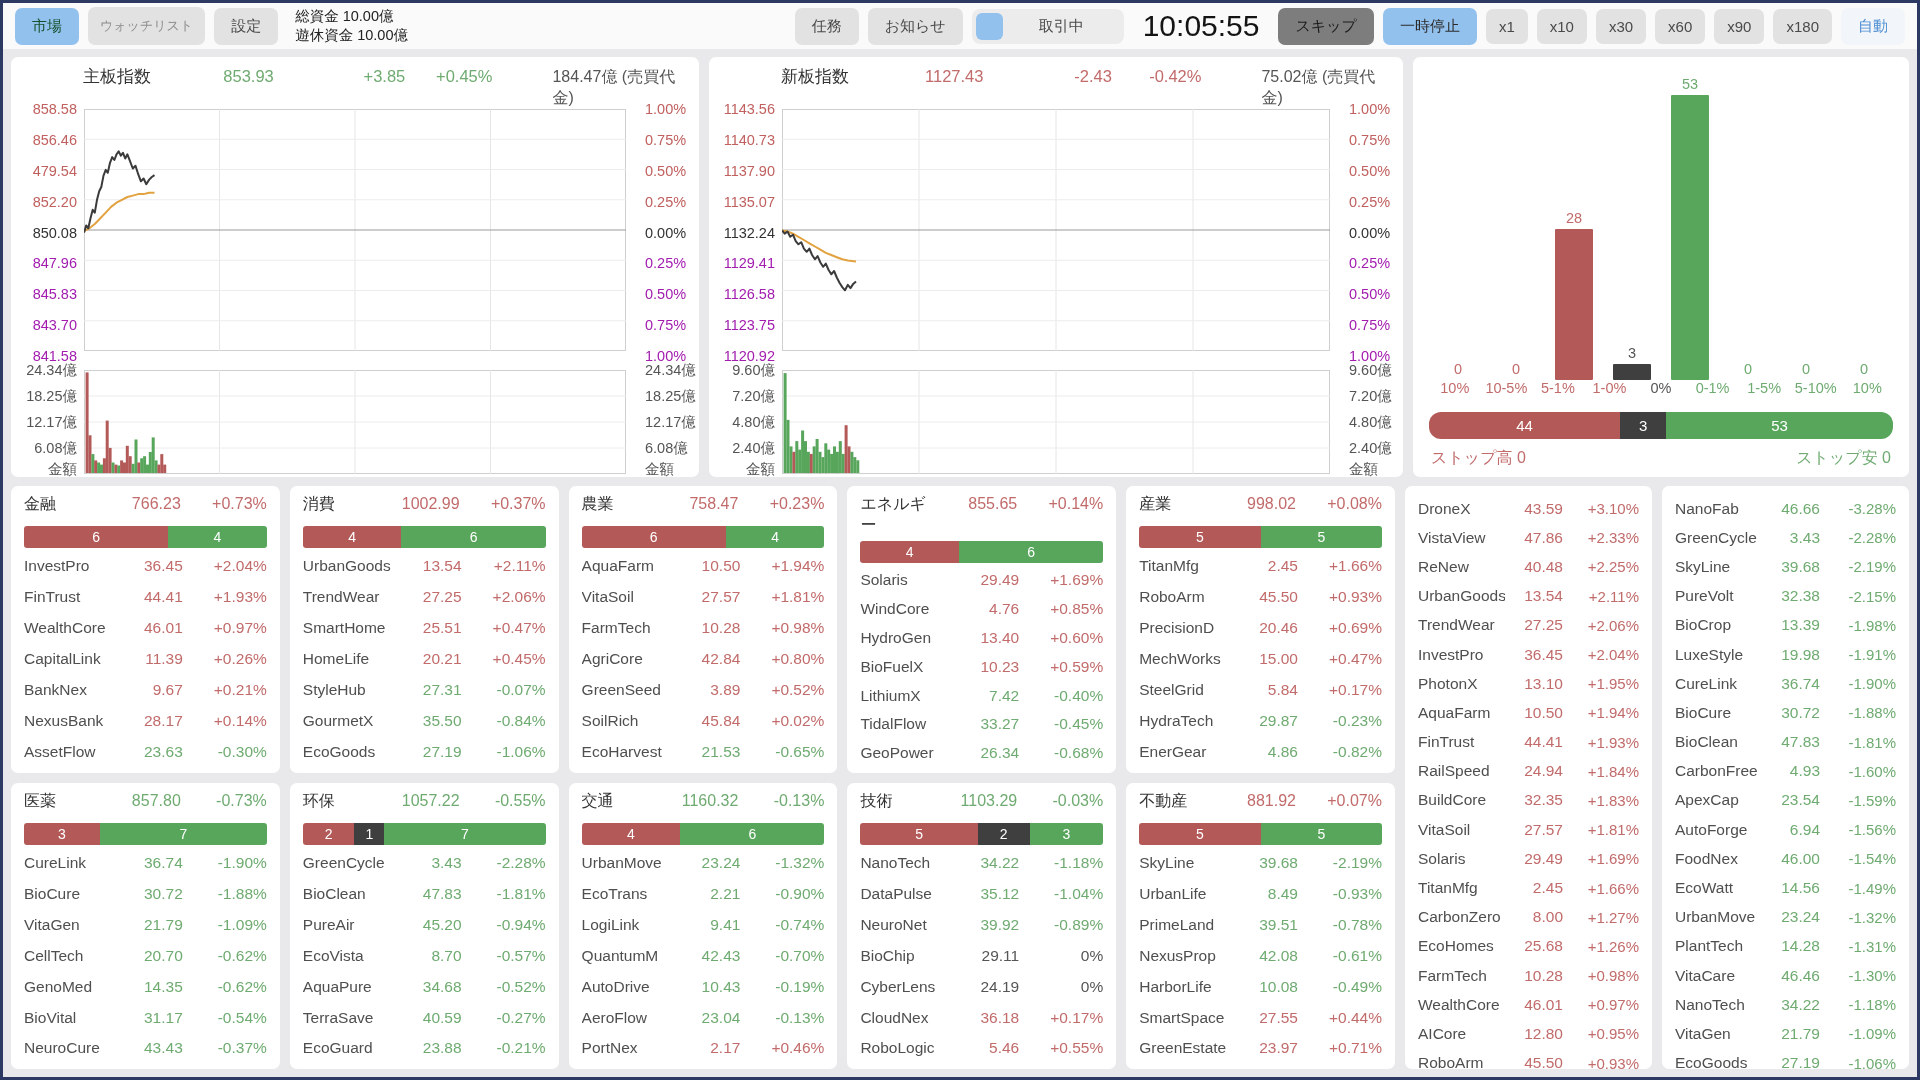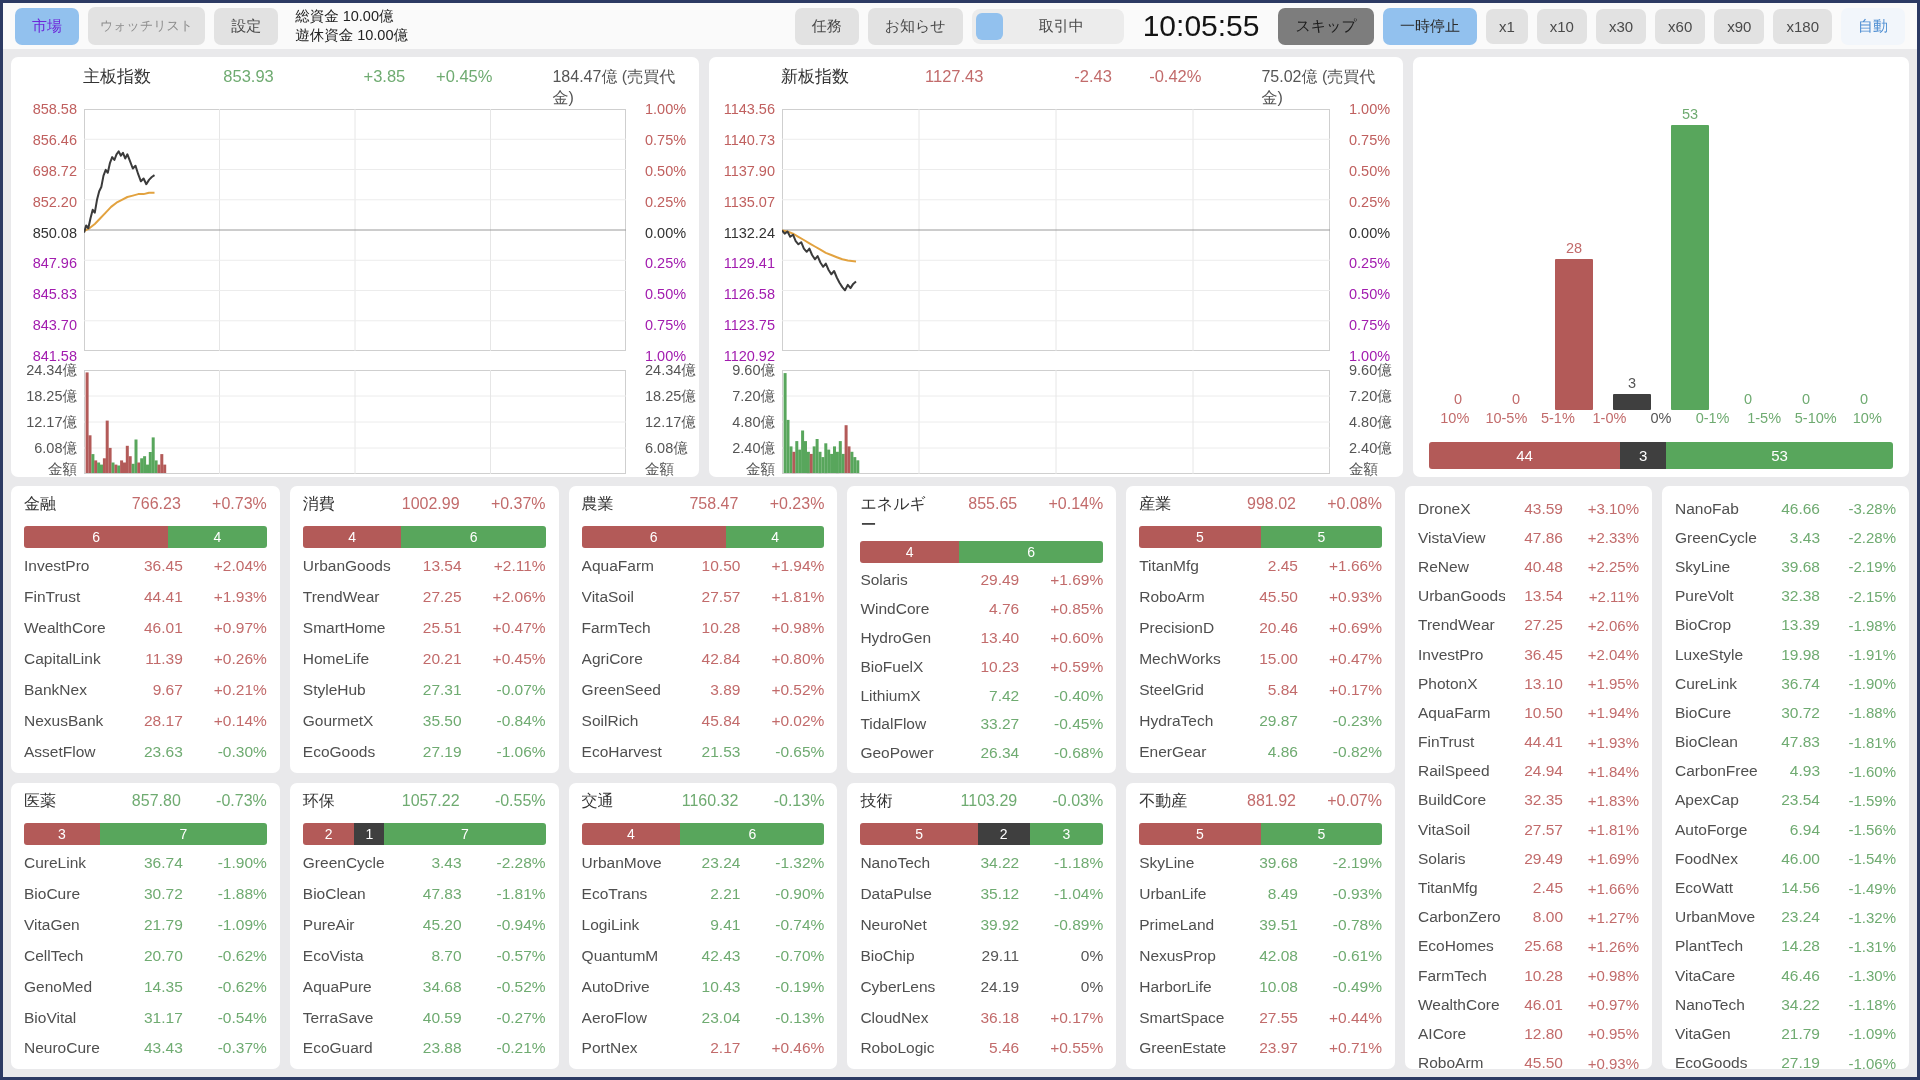--- a/index.html
+++ b/index.html
@@ -3,21 +3,21 @@
 <meta charset="utf-8">
 <style>
   * { box-sizing: border-box; margin: 0; padding: 0; }
   html,body { width:1920px; height:1080px; overflow:hidden; }
   body { font-family:"Liberation Sans","DejaVu Sans",sans-serif; background:#2c3a63; }
   .app { position:absolute; inset:0; border:3px solid #2c3a63; background:#e9e9eb; display:flex; flex-direction:column; }
 
   
   .topbar { flex:0 0 46px; background:#fafafa; display:flex; align-items:center; padding:0 12px; gap:9px; }
   .btn { background:#e2e2e2; color:#4a4a4a; border:none; border-radius:7px; padding:9px 17px; font-size:15px; cursor:pointer; font-family:inherit; white-space:nowrap; }
-  .btn.active-tab { background:#92c1ee; color:#6d28d9; }
+  .btn.active-tab { background:#92c1ee; color:#14532d; }
   .btn.watch { font-size:13px; color:#8d8d8d; padding:10px 12px; }
   .funds { font-size:14.5px; color:#222; line-height:1.3; margin-left:8px; }
   .spacer { flex:1; }
   .trading-pill { display:flex; align-items:center; background:#ececec; border-radius:8px; padding:4px; width:152px; }
   .trading-ind { width:27px; height:27px; background:#92c1ee; border-radius:6px; flex:0 0 auto; }
   .trading-text { flex:1; text-align:center; font-size:15px; color:#4a4a4a; }
   .clock { font-size:30px; color:#141414; margin:0 10px; font-weight:500; }
   .btn.skip { background:#7d7d7d; color:#1c1c1c; }
   .btn.pause { background:#92c1ee; color:#2b2b2b; }
   .btn.speed { padding:9px 13px; }
@@ -48,21 +48,21 @@
   .plotbox svg { position:absolute; inset:0; }
   .ax-up{color:#c0605f}.ax-dn{color:#a21caf}.ax-0{color:#333}.ax-g{color:#555}
 
   
   .breadth-plot { flex:1; display:flex; padding:0 2px; align-items:stretch; }
   .slot { flex:1; display:flex; flex-direction:column; justify-content:flex-end; align-items:center; gap:3px; }
   .slot .v { font-size:14.5px; }
   .slot .bbar { width:64%; border-radius:1px; }
   .breadth-cats { flex:0 0 22px; display:flex; padding:0 2px; }
   .cat { flex:1; text-align:center; font-size:14.5px; }
-  .ratio-big { flex:0 0 27px; display:flex; border-radius:3px; overflow:hidden; color:#fff; font-size:15px; margin:10px 2px 0;justify-content:center; }
+  .ratio-big { flex:0 0 27px; display:flex; border-radius:12px; overflow:hidden; color:#fff; font-size:15px; margin:10px 2px 0;justify-content:center; }
   .ratio-big>div, .ratio>div { display:flex; align-items:center; justify-content:center; }
   .stops { display:flex; justify-content:space-between; padding:9px 4px 0; font-size:16px; }
 
   
   .grid-area { flex:1; display:flex; gap:10px; min-height:0; }
   .sector-grid { flex:1; display:grid; grid-template-columns:repeat(5,1fr); grid-template-rows:1fr 1fr; gap:10px; min-height:0; }
   .tile { background:#fff; border-radius:7px; padding:8px 13px 5px; display:flex; flex-direction:column; overflow:hidden; }
   .tile-head { flex:0 0 27px; display:flex; align-items:baseline; }
   .tile-name { flex:1; font-size:16px; color:#333; }
   .tile-val { width:90px; text-align:right; font-size:16px; }
@@ -122,21 +122,21 @@
           <span class="ch-name">主板指数</span>
           <span class="ch-val down">853.93</span>
           <span class="ch-chg down">+3.85</span>
           <span class="ch-pct down">+0.45%</span>
           <span class="ch-turn">184.47億 (売買代金)</span>
         </div>
         <div class="chart-body">
             <div class="gutter gl">
               <span class="lab ax-up" style="top: 0%;">858.58</span>
               <span class="lab ax-up" style="top: 12.5%;">856.46</span>
-              <span class="lab ax-up" style="top: 25%;">698.72</span>
+              <span class="lab ax-up" style="top: 25%;">479.54</span>
               <span class="lab ax-up" style="top: 37.5%;">852.20</span>
               <span class="lab ax-0" style="top: 50%;">850.08</span>
               <span class="lab ax-dn" style="top: 62.5%;">847.96</span>
               <span class="lab ax-dn" style="top: 75%;">845.83</span>
               <span class="lab ax-dn" style="top: 87.5%;">843.70</span>
               <span class="lab ax-dn" style="top: 100%;">841.58</span>
             </div>
             <div class="plotbox">
               <svg viewBox="0 0 542 242">
                 <rect x="0.5" y="0.5" width="541" height="241" fill="none" stroke="#cfcfcf"></rect>
@@ -367,20 +367,28 @@
             <div class="cat down">0-1%</div>
             <div class="cat down">1-5%</div>
             <div class="cat down">5-10%</div>
             <div class="cat down">10%</div>
           </div>
         <div class="ratio-big">
             <div class="bar-up" style="flex-grow: 44;">44</div>
             <div class="bar-flat" style="flex-grow: 3; min-width: 46px;">3</div>
             <div class="bar-down" style="flex-grow: 53;">53</div>
           </div>
+        <div class="stops">
+          <span class="up">
+            <span>ストップ高</span>&nbsp;<span>0</span>
+          </span>
+          <span class="down">
+            <span>ストップ安</span>&nbsp;<span>0</span>
+          </span>
+        </div>
       </div>
     </div>
 
     <div class="grid-area">
       <div class="sector-grid" id="sectorGrid">
           <div class="tile panel">
             <div class="tile-head">
               <div class="tile-name">金融</div>
               <div class="tile-val up">766.23</div>
               <div class="tile-pct up">+0.73%</div>

